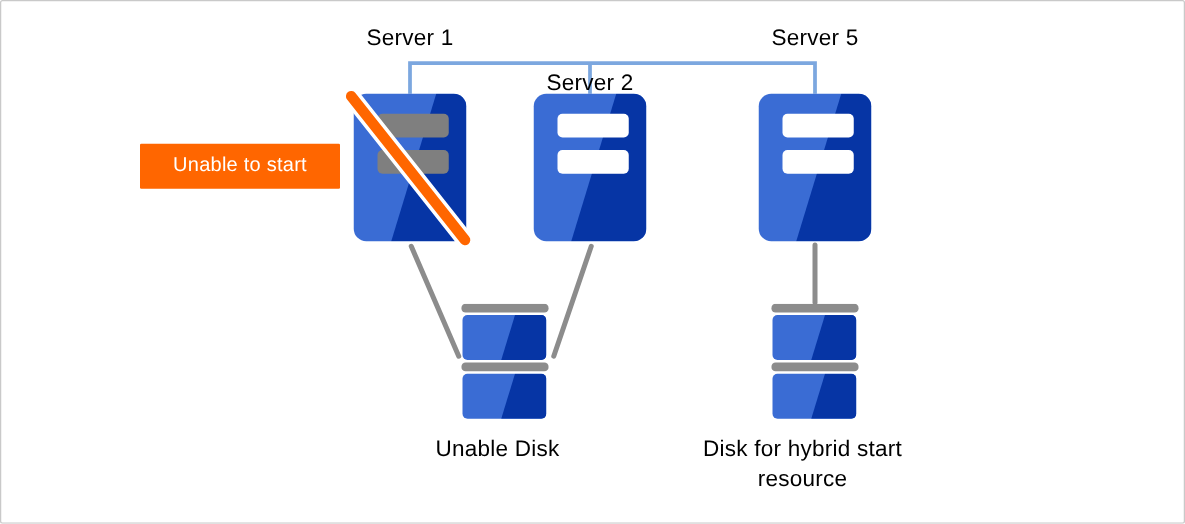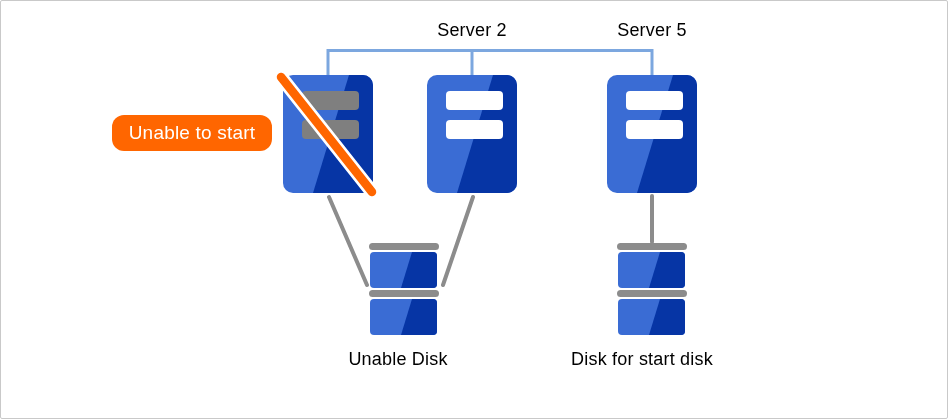--- a/index.html
+++ b/index.html
@@ -26,35 +26,35 @@
   .label {
     position: absolute;
     color: var(--text_black, #000);
     font-size: 18px;
     letter-spacing: 0.2px;
     text-align: center;
     white-space: nowrap;
   }
   .server-label { top: 19px; width: 120px; }
   #server-label-1 { left: 267px; }
-  #server-label-2 { left: 411px; }
+  #server-label-2 { left: 411px; margin-top: 36px; }
   #server-label-3 { left: 591px; }
 
   .disk-label { top: 346px; line-height: 24px; white-space: normal; }
   #disk-label-shared { left: 267px; width: 260px; }
   #disk-label-hybrid { left: 531px; width: 220px; }
 
   .badge {
     position: absolute;
     left: 111px; top: 114px;
     width: 160px; height: 36px;
     background: var(--alert_orange, #ff6600);
-    border-radius: 12px;
+    border-radius: 1px;
     color: #ffffff;
-    font-size: 19px;
+    font-size: 16px;
     line-height: 36px;
     text-align: center;
     letter-spacing: 0.2px;
   }
 
   .srv { position: absolute; top: 74px; overflow: visible; }
   #server-icon-1 { left: 282px; }
   #server-icon-2 { left: 426px; }
   #server-icon-3 { left: 606px; }
 
@@ -79,20 +79,21 @@
 
 <div class="stage">
 
   <svg class="lines-layer" viewBox="0 0 948 419">
     <path class="interconnect" d="M327 74 L327 49.5 L651 49.5 L651 74 M471 49.5 L471 74"></path>
     <path class="gray-line" d="M328 196 L366 284"></path>
     <path class="gray-line" d="M472 196 L442 284"></path>
     <path class="gray-line" d="M651 195 L651 241"></path>
   </svg>
 
+  <div class="label server-label" id="server-label-1">Server 1</div>
   <div class="label server-label" id="server-label-2">Server 2</div>
   <div class="label server-label" id="server-label-3">Server 5</div>
 
   <div class="badge">Unable to start</div>
 
   <svg class="srv" id="server-icon-1" width="90" height="118" viewBox="0 0 90 118">
     <defs>
         <clipPath id="srvclip1">
           <rect x="0" y="0" width="90" height="118" rx="10"></rect>
         </clipPath>
@@ -162,16 +163,17 @@
     <polygon class="srv-dark" points="43,9 68,9 68,45 32,45" clip-path="url(#d2b1)"></polygon>
     <rect class="cap-gray" x="0" y="47" width="70" height="7" rx="3.5"></rect>
     <rect class="srv-light" x="1" y="56" width="67" height="36" rx="4"></rect>
     <polygon class="srv-dark" points="43,56 68,56 68,92 32,92" clip-path="url(#d2b2)"></polygon>
   </svg>
 
   <div class="label disk-label" id="disk-label-shared">
     <div>Unable Disk</div>
   </div>
   <div class="label disk-label" id="disk-label-hybrid">
-    <div>Disk for start disk</div>
+    <div>Disk for hybrid start</div>
+    <div>resource</div>
   </div>
 
 </div>
 
 </body></html>

